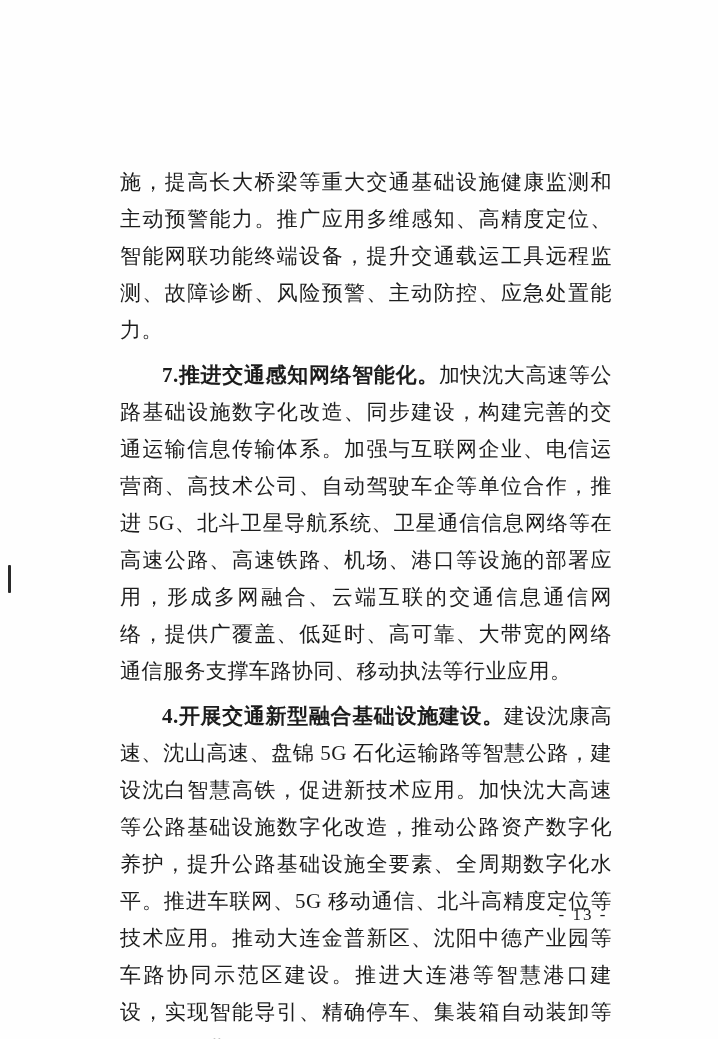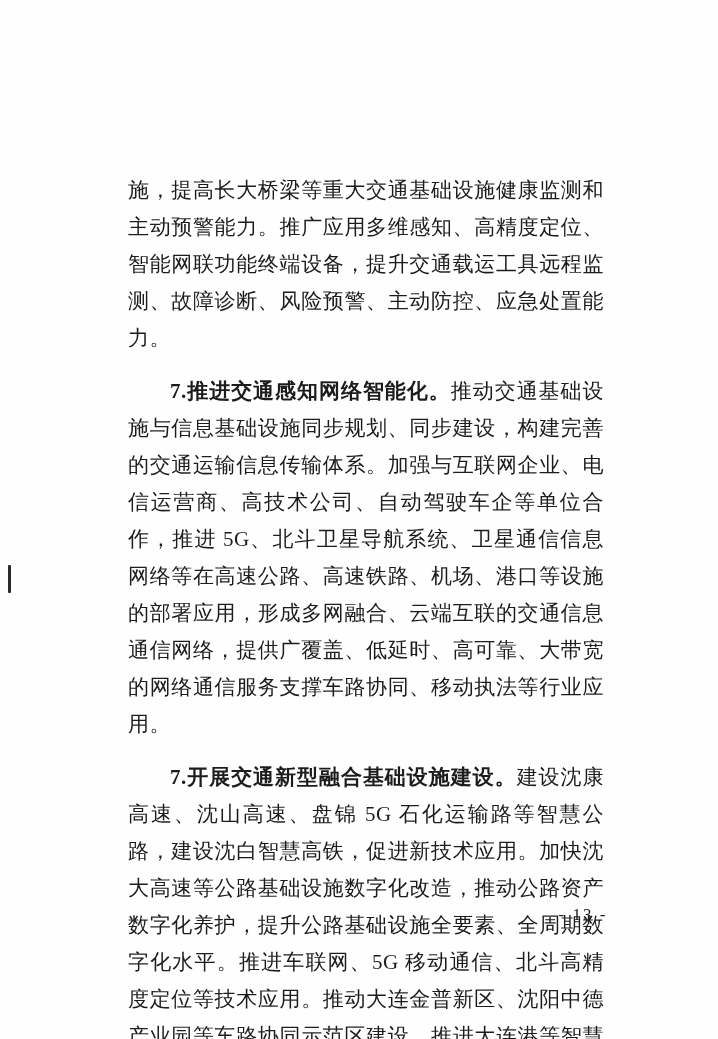--- a/index.html
+++ b/index.html
@@ -31,21 +31,21 @@
     left: 112px;
     top: 156px;
     width: 508px;
     font-size: 21px;
     line-height: 37px;
     text-align: justify;
     text-justify: inter-character;
     letter-spacing: 0.5px;
   }
   .para {
-    margin: 16px;
+    margin: 8px;
     padding: 0;
   }
   .para.indented {
     text-indent: 2em;
   }
   .para .lead {
     font-weight: bold;
   }
   .page-number {
     position: absolute;
@@ -63,21 +63,21 @@
 <body>
 
 <div class="page">
 
   <div class="scan-artifact"></div>
 
   <div class="content">
 
     <p class="para"><span>施，提高长大桥梁等重大交通基础设施健康监测和主动预警能力。推广应用多维感知、高精度定位、智能网联功能终端设备，提升交通载运工具远程监测、故障诊断、风险预警、主动防控、应急处置能力。</span></p>
 
-    <p class="para indented"><span class="lead">7.推进交通感知网络智能化。</span><span>推动交通基础设施与信息基础设施同步规划、同步建设，构建完善的交通运输信息传输体系。加强与互联网企业、电信运营商、高技术公司、自动驾驶车企等单位合作，推进 5G、北斗卫星导航系统、卫星通信信息网络等在高速公路、高速铁路、机场、港口等设施的部署应用，形成多网融合、云端互联的交通信息通信网络，提供广覆盖、低延时、高可靠、大带宽的网络通信服务支撑车路协同、移动执法等行业应用。</span></p>
+    <p class="para indented"><span class="lead">7.推进交通感知网络智能化。</span><span>加快沈大高速等公路基础设施数字化改造、同步建设，构建完善的交通运输信息传输体系。加强与互联网企业、电信运营商、高技术公司、自动驾驶车企等单位合作，推进 5G、北斗卫星导航系统、卫星通信信息网络等在高速公路、高速铁路、机场、港口等设施的部署应用，形成多网融合、云端互联的交通信息通信网络，提供广覆盖、低延时、高可靠、大带宽的网络通信服务支撑车路协同、移动执法等行业应用。</span></p>
 
-    <p class="para indented"><span class="lead">7.开展交通新型融合基础设施建设。</span><span>建设沈康高速、沈山高速、盘锦 5G 石化运输路等智慧公路，建设沈白智慧高铁，促进新技术应用。加快沈大高速等公路基础设施数字化改造，推动公路资产数字化养护，提升公路基础设施全要素、全周期数字化水平。推进车联网、5G 移动通信、北斗高精度定位等技术应用。推动大连金普新区、沈阳中德产业园等车路协同示范区建设。推进大连港等智慧港口建设，实现智能导引、精确停车、集装箱自动装卸等无人化作业。</span></p>
+    <p class="para indented"><span class="lead">4.开展交通新型融合基础设施建设。</span><span>建设沈康高速、沈山高速、盘锦 5G 石化运输路等智慧公路，建设沈白智慧高铁，促进新技术应用。加快沈大高速等公路基础设施数字化改造，推动公路资产数字化养护，提升公路基础设施全要素、全周期数字化水平。推进车联网、5G 移动通信、北斗高精度定位等技术应用。推动大连金普新区、沈阳中德产业园等车路协同示范区建设。推进大连港等智慧港口建设，实现智能导引、精确停车、集装箱自动装卸等无人化作业。</span></p>
 
   </div>
 
   <div class="page-number">- 13 -</div>
 
 </div>
 
 </body></html>

